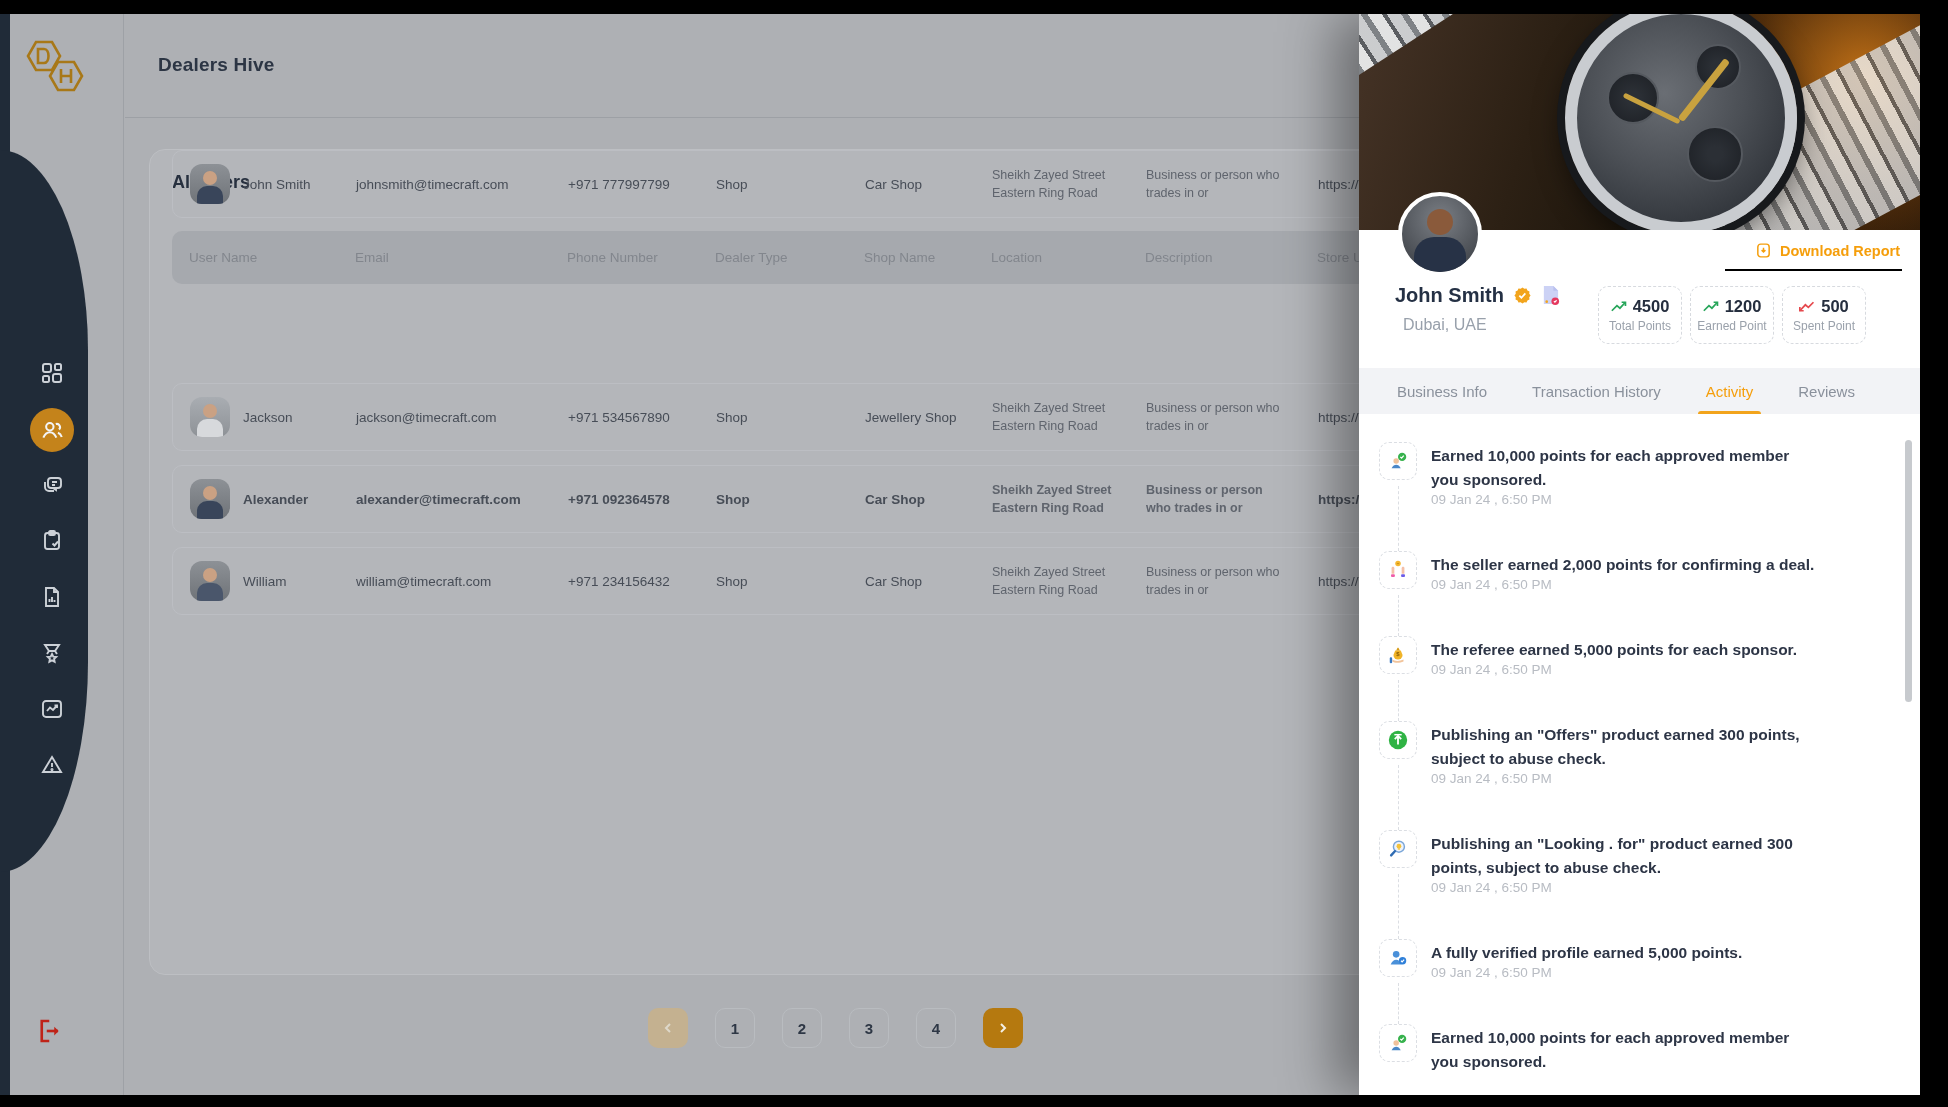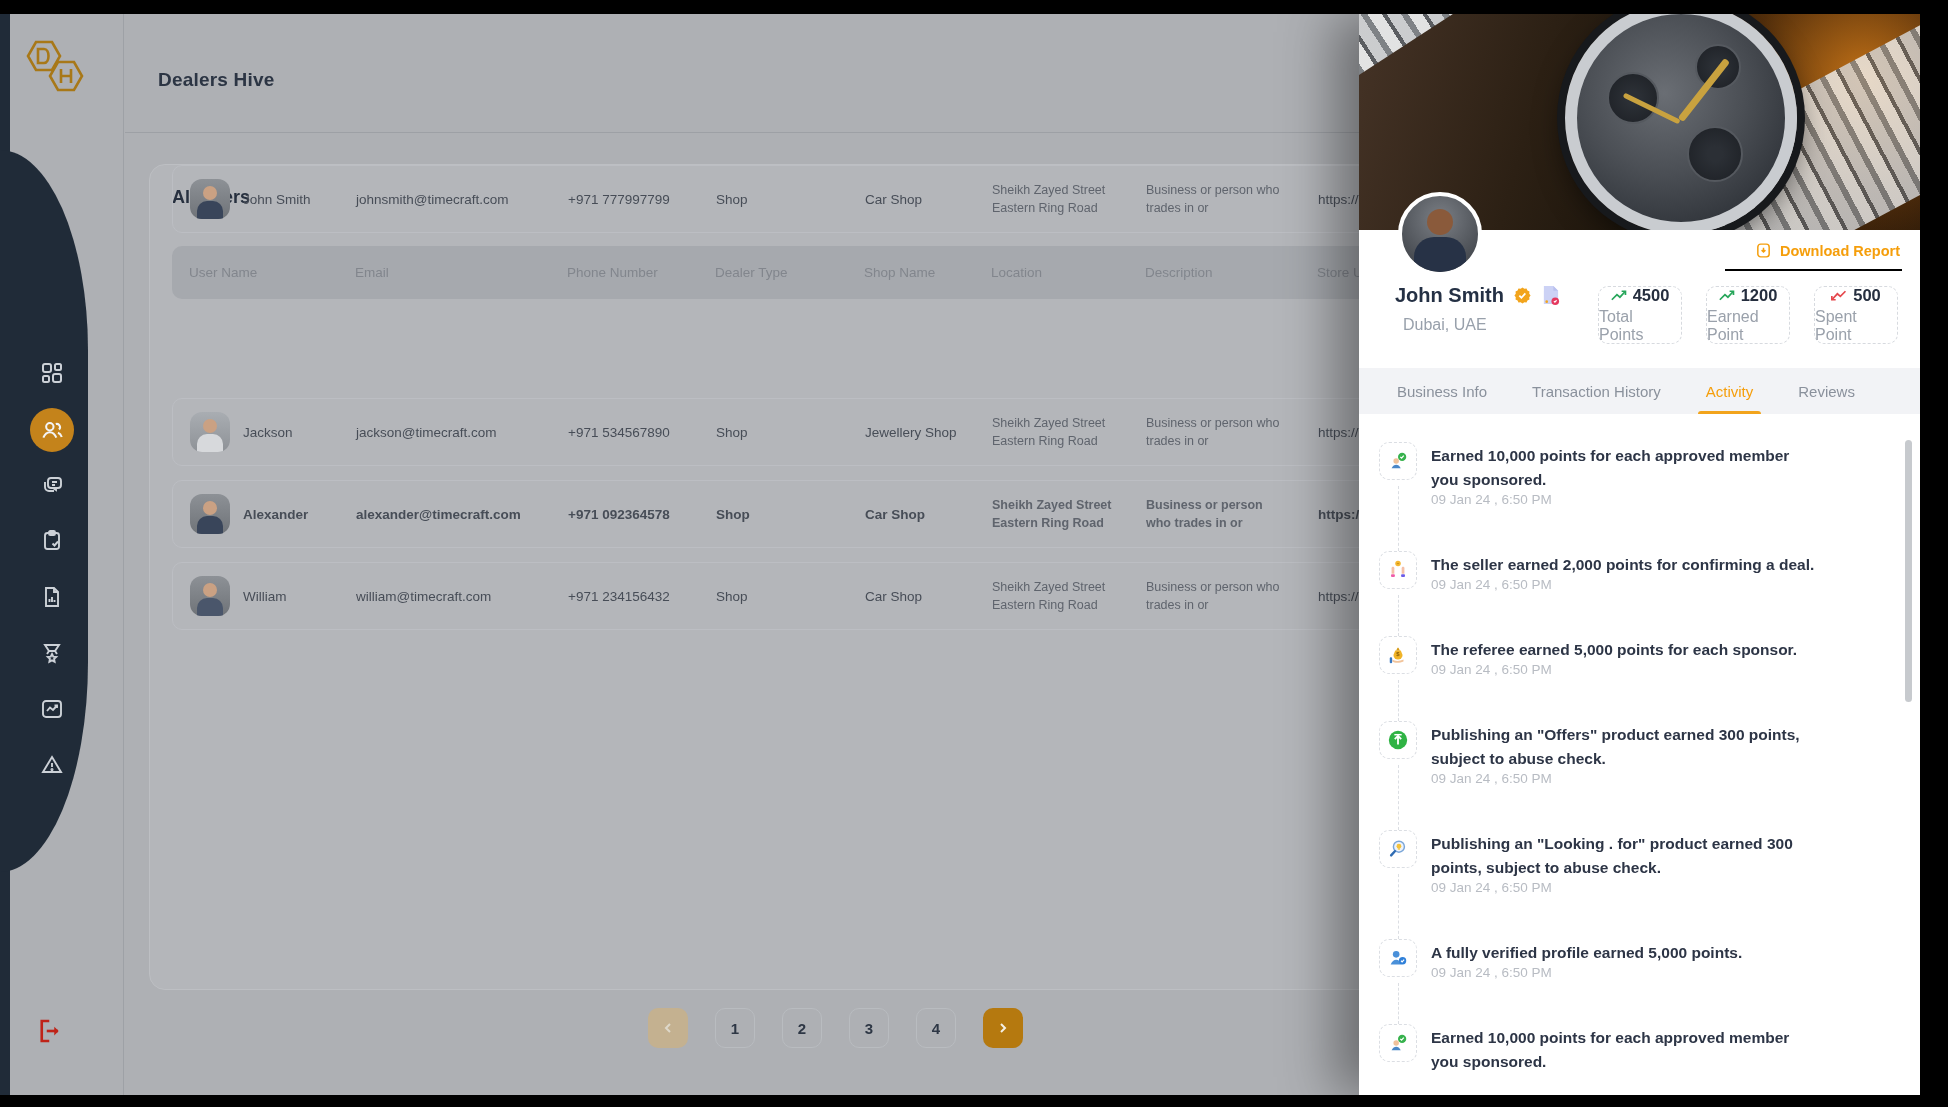--- a/index.html
+++ b/index.html
@@ -16,21 +16,21 @@
   .rail-strip { position:absolute; left:0; top:0; bottom:0; width:10px; background:#202b38; }
   .rail-blob { position:absolute; left:0; top:136px; width:88px; height:722px; background:#202b38;
                border-top-right-radius:88px 200px; border-bottom-right-radius:88px 210px; }
   .logo-box { position:absolute; left:12px; top:22px; width:84px; height:72px; }
   .nav-ic { position:absolute; left:40px; width:24px; height:24px; color:#ccd1d7; }
   .nav-active { position:absolute; left:30px; top:394px; width:44px; height:44px;
                 border-radius:50%; background:#c4831b; display:flex; align-items:center; justify-content:center; color:#f3f4f6; }
   .logout-btn { position:absolute; left:33px; top:1002px; width:30px; height:30px; color:#bf2318; }
 
   
-  .main { position:absolute; left:125px; top:0; right:0; bottom:0;margin-top:15px; }
+  .main { position:absolute; left:125px; top:0; right:0; bottom:0; }
   .topbar { position:absolute; left:0; right:0; top:0; height:104px; border-bottom:1px solid #9da0a5; }
   .topbar h1 { position:absolute; left:33px; top:40px; font-size:19px; font-weight:700;
                color:#2c3544; letter-spacing:.2px; }
 
   .card { position:absolute; left:24px; top:135px; right:24px; height:826px;
           background:#b4b6ba; border:1px solid #bdbfc3; border-radius:16px; }
   .card-title { position:absolute; left:22px; top:22px; font-size:18px; font-weight:700; color:#27303f; }
 
   .thead, .trow { position:absolute; left:22px; right:22px; padding:0 17px;
           display:grid; grid-template-columns:166px 212px 148px 149px 127px 154px 172px 1fr;
@@ -91,26 +91,26 @@
           margin-left:-26px; border-radius:20px 20px 0 0; background:#273246; }
 
   .dl-report { position:absolute; right:18px; top:228px; display:flex; align-items:center; gap:8px;
           color:#f59e0b; font-size:14.5px; font-weight:700; border-bottom:2px solid #000000;
           padding:0 2px 10px 30px; cursor:pointer; }
 
   .p-name-row { position:absolute; left:36px; top:270px; display:flex; align-items:center; gap:9px; }
   .p-name { font-size:20px; font-weight:700; color:#243044; }
   .p-loc { position:absolute; left:44px; top:302px; font-size:16px; color:#98a0ab; }
 
-  .stats { position:absolute; left:239px; top:272px; display:flex; gap:24px;justify-content:center; }
+  .stats { position:absolute; left:239px; top:272px; display:flex; gap:8px;justify-content:center; }
   .stat { width:84px; height:58px; border:1px dashed #d7dadf; border-radius:10px;
           display:flex; flex-direction:column; align-items:center; justify-content:center; gap:3px; background:#fff; }
   .stat .v-row { display:flex; align-items:center; gap:5px; }
   .stat .val { font-size:16.5px; font-weight:700; color:#252e3e; }
-  .stat .lbl { font-size:16px; color:#9aa1ab; }
+  .stat .lbl { font-size:12px; color:#9aa1ab; }
 
   .tabs { position:absolute; left:0; right:0; top:354px; height:46px; background:#f2f3f6;
           display:flex; align-items:center; gap:45px; padding-left:38px; }
   .tab { font-size:15px; color:#8a919c; cursor:pointer; position:relative; height:100%;
          display:flex; align-items:center; }
   .tab.active { color:#f59e0b; font-weight:400; }
   .tab.active::after { content:""; position:absolute; left:-8px; right:-8px; bottom:0; height:3px;
          border-radius:3px 3px 0 0; background:#f2a41c; }
 
   .feed { position:absolute; left:0; right:0; top:400px; bottom:0; overflow:hidden; padding:28px 18px 0 20px; }

